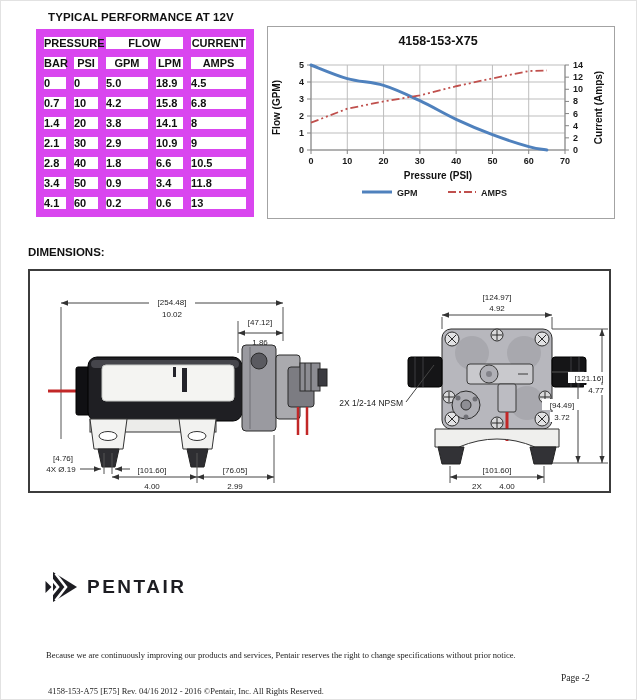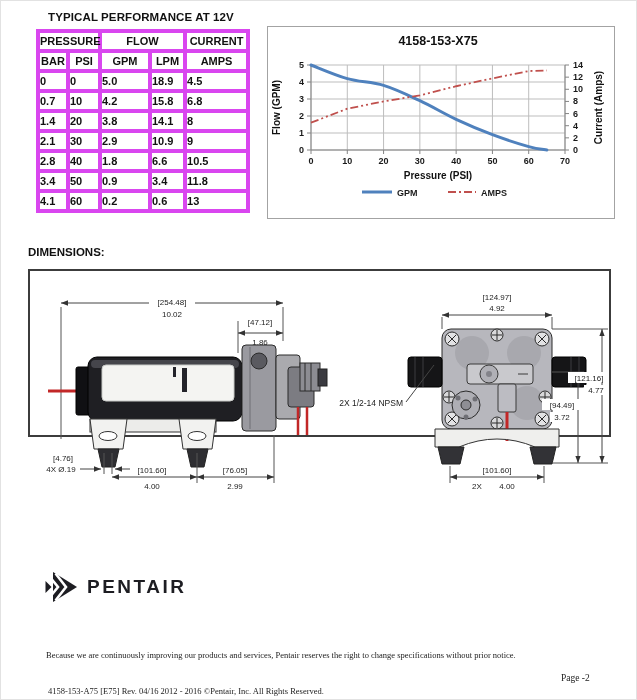--- a/index.html
+++ b/index.html
@@ -4,34 +4,34 @@
 <style>
   * { margin:0; padding:0; box-sizing:border-box; }
   html,body { background:#fff; }
   body { width:637px; height:700px; position:relative; font-family:"Liberation Sans",sans-serif; color:#111; }
   .page { position:absolute; inset:0; background:#fff; border:1px solid #e2e2e2; overflow:hidden; }
 
   
   .perf-title { position:absolute; left:35px; top:10px; width:210px; text-align:center;
     font-size:11.5px; font-weight:bold; letter-spacing:.1px; }
   table.perf { position:absolute; left:35px; top:28px; width:210px; border-collapse:collapse; table-layout:fixed; }
-  table.perf th, table.perf td { border:4px solid #d946ef; font-weight:bold; font-size:11px;
+  table.perf th, table.perf td { border:8px solid #d946ef; font-weight:bold; font-size:11px;
     vertical-align:middle; height:20px; padding:0; line-height:1; }
 
   
   .chart-box { position:absolute; left:266px; top:25px; width:348px; height:193px;
     border:1px solid #a3a3a3; background:#fff; }
   .chart-box svg { display:block; }
   .tick   { font:600 9px "Liberation Sans",sans-serif; fill:#1a1a1a; }
   .ctitle { font:bold 12.5px "Liberation Sans",sans-serif; fill:#111; }
   .alabel { font:bold 10px "Liberation Sans",sans-serif; fill:#111; }
 
   
   .dims-heading { position:absolute; left:27px; top:245px; font-size:11.5px; font-weight:bold; }
-  .dims-box { position:absolute; left:27px; top:268px; width:583px; height:168px;
+  .dims-box { position:absolute; left:27px; top:268px; width:583px; height:224px;
     border:2px solid #3c3c3c; background:#fff; }
   .dims-box svg text { font-size:8px; fill:#1c1c1c; text-anchor:middle; font-family:"Liberation Sans",sans-serif; }
   .dims-box svg text.lbl { font-size:8.5px; text-anchor:end; }
   .ext { stroke:#555; stroke-width:1; }
   .dim { stroke:#444; stroke-width:1; }
 
   
   .logo { position:absolute; left:43px; top:568px; display:flex; align-items:center; gap:7px; }
   .logo-text { font-size:19px; font-weight:bold; letter-spacing:2.5px; color:#1d1d22; }
   .footer-address { position:absolute; left:45px; top:629px; font:8.5px "Liberation Serif",serif; color:#222; }

